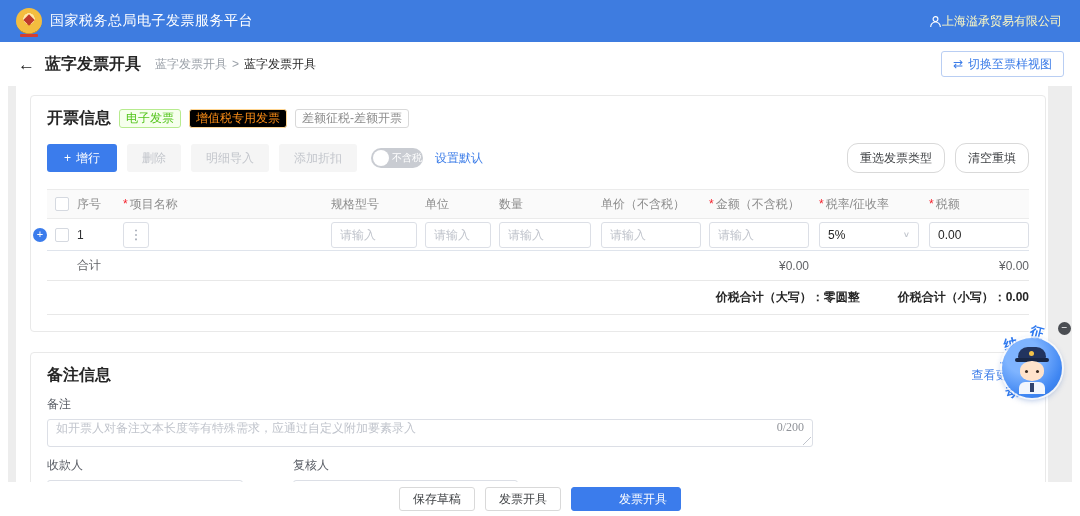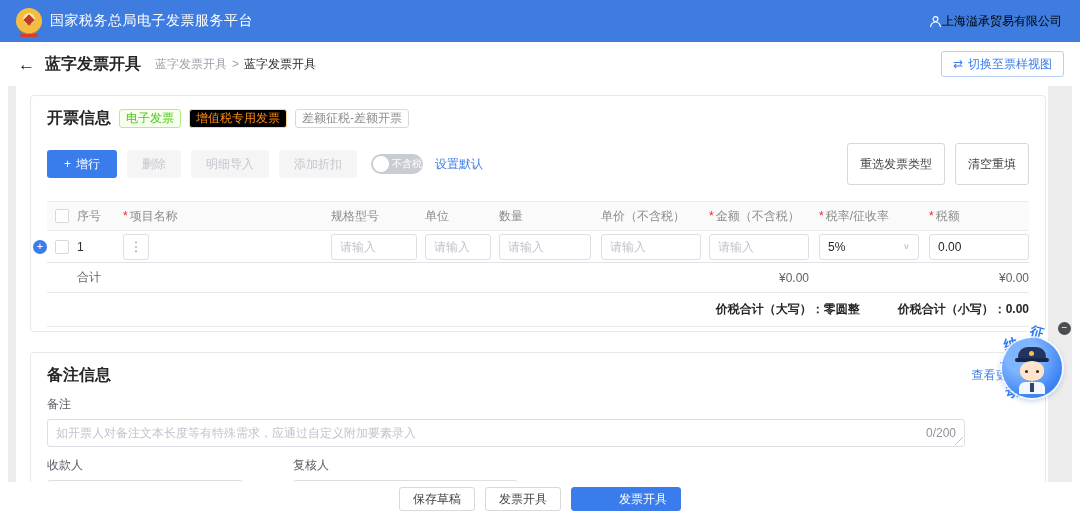--- a/index.html
+++ b/index.html
@@ -8,21 +8,21 @@
 
   
   .topbar { height:42px; background:#3e7ce0; display:flex; align-items:center; padding:0 16px; position:relative; }
   .logo { width:26px; height:26px; border-radius:50%;
     background:radial-gradient(circle at 50% 42%, #ffe9a8 0 28%, #f3bd3f 29% 70%, #d99a1f 71% 100%);
     position:relative; margin-right:8px; flex:0 0 auto; }
   .logo::after { content:""; position:absolute; left:50%; top:46%; width:8px; height:8px;
     transform:translate(-50%,-50%) rotate(45deg); background:#c0392b; }
   .logo::before { content:""; position:absolute; left:4px; bottom:-3px; width:18px; height:3px; background:#d43f2f; border-radius:1px; }
   .topbar-title { color:#fff; font-size:14px; letter-spacing:.5px; }
-  .topbar-right { position:absolute; right:18px; display:flex; align-items:center; color:#000000; font-size:12px; }
+  .topbar-right { position:absolute; right:18px; display:flex; align-items:center; color:#fef9c3; font-size:12px; }
   .person-icon svg { display:block; }
 
   
   .breadbar { height:44px; background:#fff; display:flex; align-items:center; padding:0 18px; position:relative; }
   .back-ic { font-size:17px; color:#262626; margin-right:10px; cursor:pointer; line-height:1; }
   .page-title { font-size:16px; font-weight:bold; color:#262626; margin-right:14px; }
   .crumb-parent { color:#9aa0a8; }
   .crumb-sep { color:#9aa0a8; margin:0 5px; }
   .crumb-cur { color:#262626; }
   .switch-btn { position:absolute; right:16px; top:9px; height:26px; padding:0 11px; background:#fff;
@@ -49,21 +49,21 @@
   .toolbar { margin-top:14px; display:flex; align-items:center; }
   .btn { height:28px; border-radius:3px; font-size:12px; border:1px solid transparent; cursor:pointer; display:inline-flex; align-items:center; justify-content:center; }
   .btn-primary { background:#3b7cec; color:#fff; padding:0 16px; gap:5px; }
   .btn-disabled { background:#f5f5f5; color:#c3c6cc; padding:0 14px; margin-left:10px; cursor:not-allowed; }
   .switch { width:52px; height:20px; border-radius:10px; background:#c9ccd2; margin-left:14px; position:relative; cursor:pointer; display:flex; align-items:center; }
   .switch-knob { width:16px; height:16px; border-radius:50%; background:#fff; position:absolute; left:2px; top:2px; }
   .switch-label { color:#fff; font-size:10px; margin-left:21px; }
   .link { color:#3b7ce8; cursor:pointer; }
   .set-default { margin-left:12px; }
   .toolbar-right { margin-left:auto; display:flex; gap:10px; }
-  .btn-plain { background:#fff; border-color:#d9d9d9; color:#404346; padding:12px 12px; height:42px; }
+  .btn-plain { background:#fff; border-color:#d9d9d9; color:#404346; padding:12px 12px; height:30px;border-radius:11px; }
 
   
   .tbl { margin-top:16px; position:relative; }
   .thead, .trow, .total-row { display:flex; align-items:center; }
   .thead { height:30px; background:#fafafa; border-top:1px solid #ebebeb; border-bottom:1px solid #ebebeb; color:#8c8c8c; }
   .trow { height:32px; border-bottom:1px solid #dfe4ec; position:relative; }
   .total-row { height:30px; border-bottom:1px solid #e8e8e8; color:#606266; }
   .grand-row { height:34px; display:flex; align-items:center; justify-content:flex-end; gap:38px; border-bottom:1px solid #e8e8e8; font-weight:bold; color:#262626; }
   .req { color:#f5222d; margin-right:2px; }
   .c-check{width:30px; display:flex; justify-content:flex-start; padding-left:8px;}
@@ -81,22 +81,22 @@
   .select { height:26px; border:1px solid #dcdfe6; border-radius:3px; background:#fff; display:flex; align-items:center;
     justify-content:space-between; padding:0 8px; cursor:pointer; color:#262626; }
   .sel-arrow { color:#c0c4cc; font-size:10px; transform:scaleY(.8); }
   .addrow-ic { position:absolute; left:-14px; top:9px; width:14px; height:14px; border-radius:50%; background:#3b7cec;
     color:#fff; font-size:11px; line-height:13px; text-align:center; cursor:pointer; }
 
   
   .card2 .sec-head { justify-content:space-between; }
   .view-more { display:flex; align-items:center; gap:3px; font-size:12px; }
   .fld-label { color:#5a5e66; margin-top:10px; margin-bottom:6px; }
-  .remark-box { width:918px; height:28px; border:1px solid #dcdfe6; border-radius:3px; display:flex; align-items:center;
-    padding:0 8px; position:relative; background:#fff; }
+  .remark-box { width:766px; height:28px; border:1px solid #dcdfe6; border-radius:3px; display:flex; 
+    padding:0 8px; position:relative; background:#fff;font-family:Liberation Serif, serif; }
   .remark-ph { color:#c0c4cc; flex:1; white-space:nowrap; overflow:hidden; }
   .char-count { color:#909399; margin-left:8px; }
   .resize-h { position:absolute; right:1px; bottom:1px; width:8px; height:8px;
     background:linear-gradient(135deg, transparent 0 50%, #c0c4cc 50% 55%, transparent 55% 70%, #c0c4cc 70% 75%, transparent 75%); cursor:nwse-resize; }
   .pr-row { display:flex; gap:50px; margin-top:10px; }
   .pr-field .fld-label { margin-top:0; }
   .pr-ipt1 { width:196px; } .pr-ipt2 { width:225px; }
 
   
   .footer { position:absolute; left:0; bottom:0; width:1080px; height:34px; background:#fff; z-index:5;

